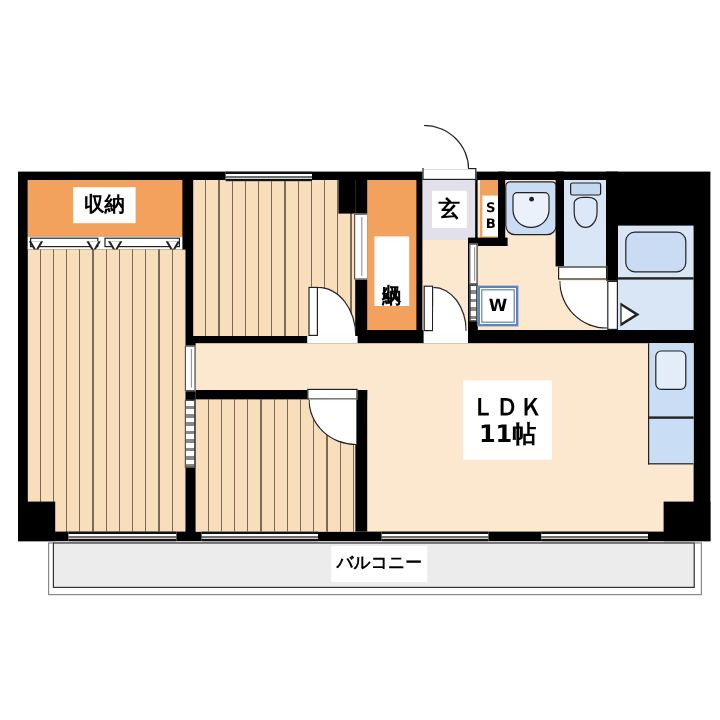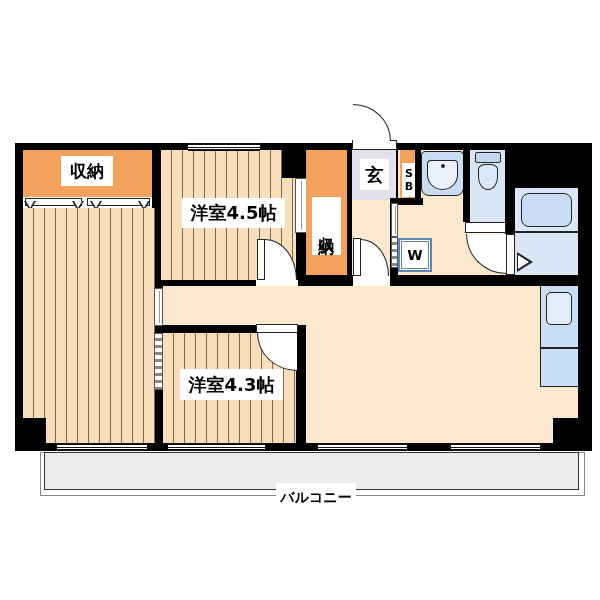--- a/index.html
+++ b/index.html
@@ -135,19 +135,21 @@
   <div class="win" style="left:188px;top:143px;width:72px;height:8px;"></div>
   <div class="win" style="left:57px;top:443px;width:90px;height:8px;"></div>
   <div class="win" style="left:168px;top:443px;width:97px;height:8px;"></div>
   <div class="win" style="left:318px;top:443px;width:89px;height:8px;"></div>
   <div class="win" style="left:451px;top:443px;width:89px;height:8px;"></div>
 
   <div class="leaf" style="left:352px;top:140px;width:45px;height:10px;"></div>
   <div class="arc-tr" style="left:353px;top:104px;width:38px;height:37px;"></div>
 
   <div class="lab" style="left:61px;top:156px;width:52px;height:30px;font-size:17px;">収納</div>
-  <div class="lab" style="left:182px;top:198px;width:103px;height:30px;font-size:18px;">洋室4.5帖</div>
   <div class="lab vert" style="left:312px;top:197px;width:29px;height:58px;font-size:16px;">収納</div>
   <div class="lab" style="left:360px;top:159px;width:29px;height:31px;font-size:18px;">玄</div>
-  <div class="lab" style="left:180px;top:369px;width:103px;height:31px;font-size:18px;">洋室4.3帖</div>
-  <div class="lab" style="left:276px;top:455px;width:80px;height:30px;font-size:14px;margin-top:28px;">バルコニー</div>
+  <div class="lab" style="left:386px;top:317px;width:74px;height:66px;flex-direction:column;font-size:20px;">
+    <span>ＬＤＫ</span>
+    <span>11帖</span>
+  </div>
+  <div class="lab" style="left:276px;top:455px;width:80px;height:30px;font-size:14px;">バルコニー</div>
 
 </div>
 
 </body></html>

